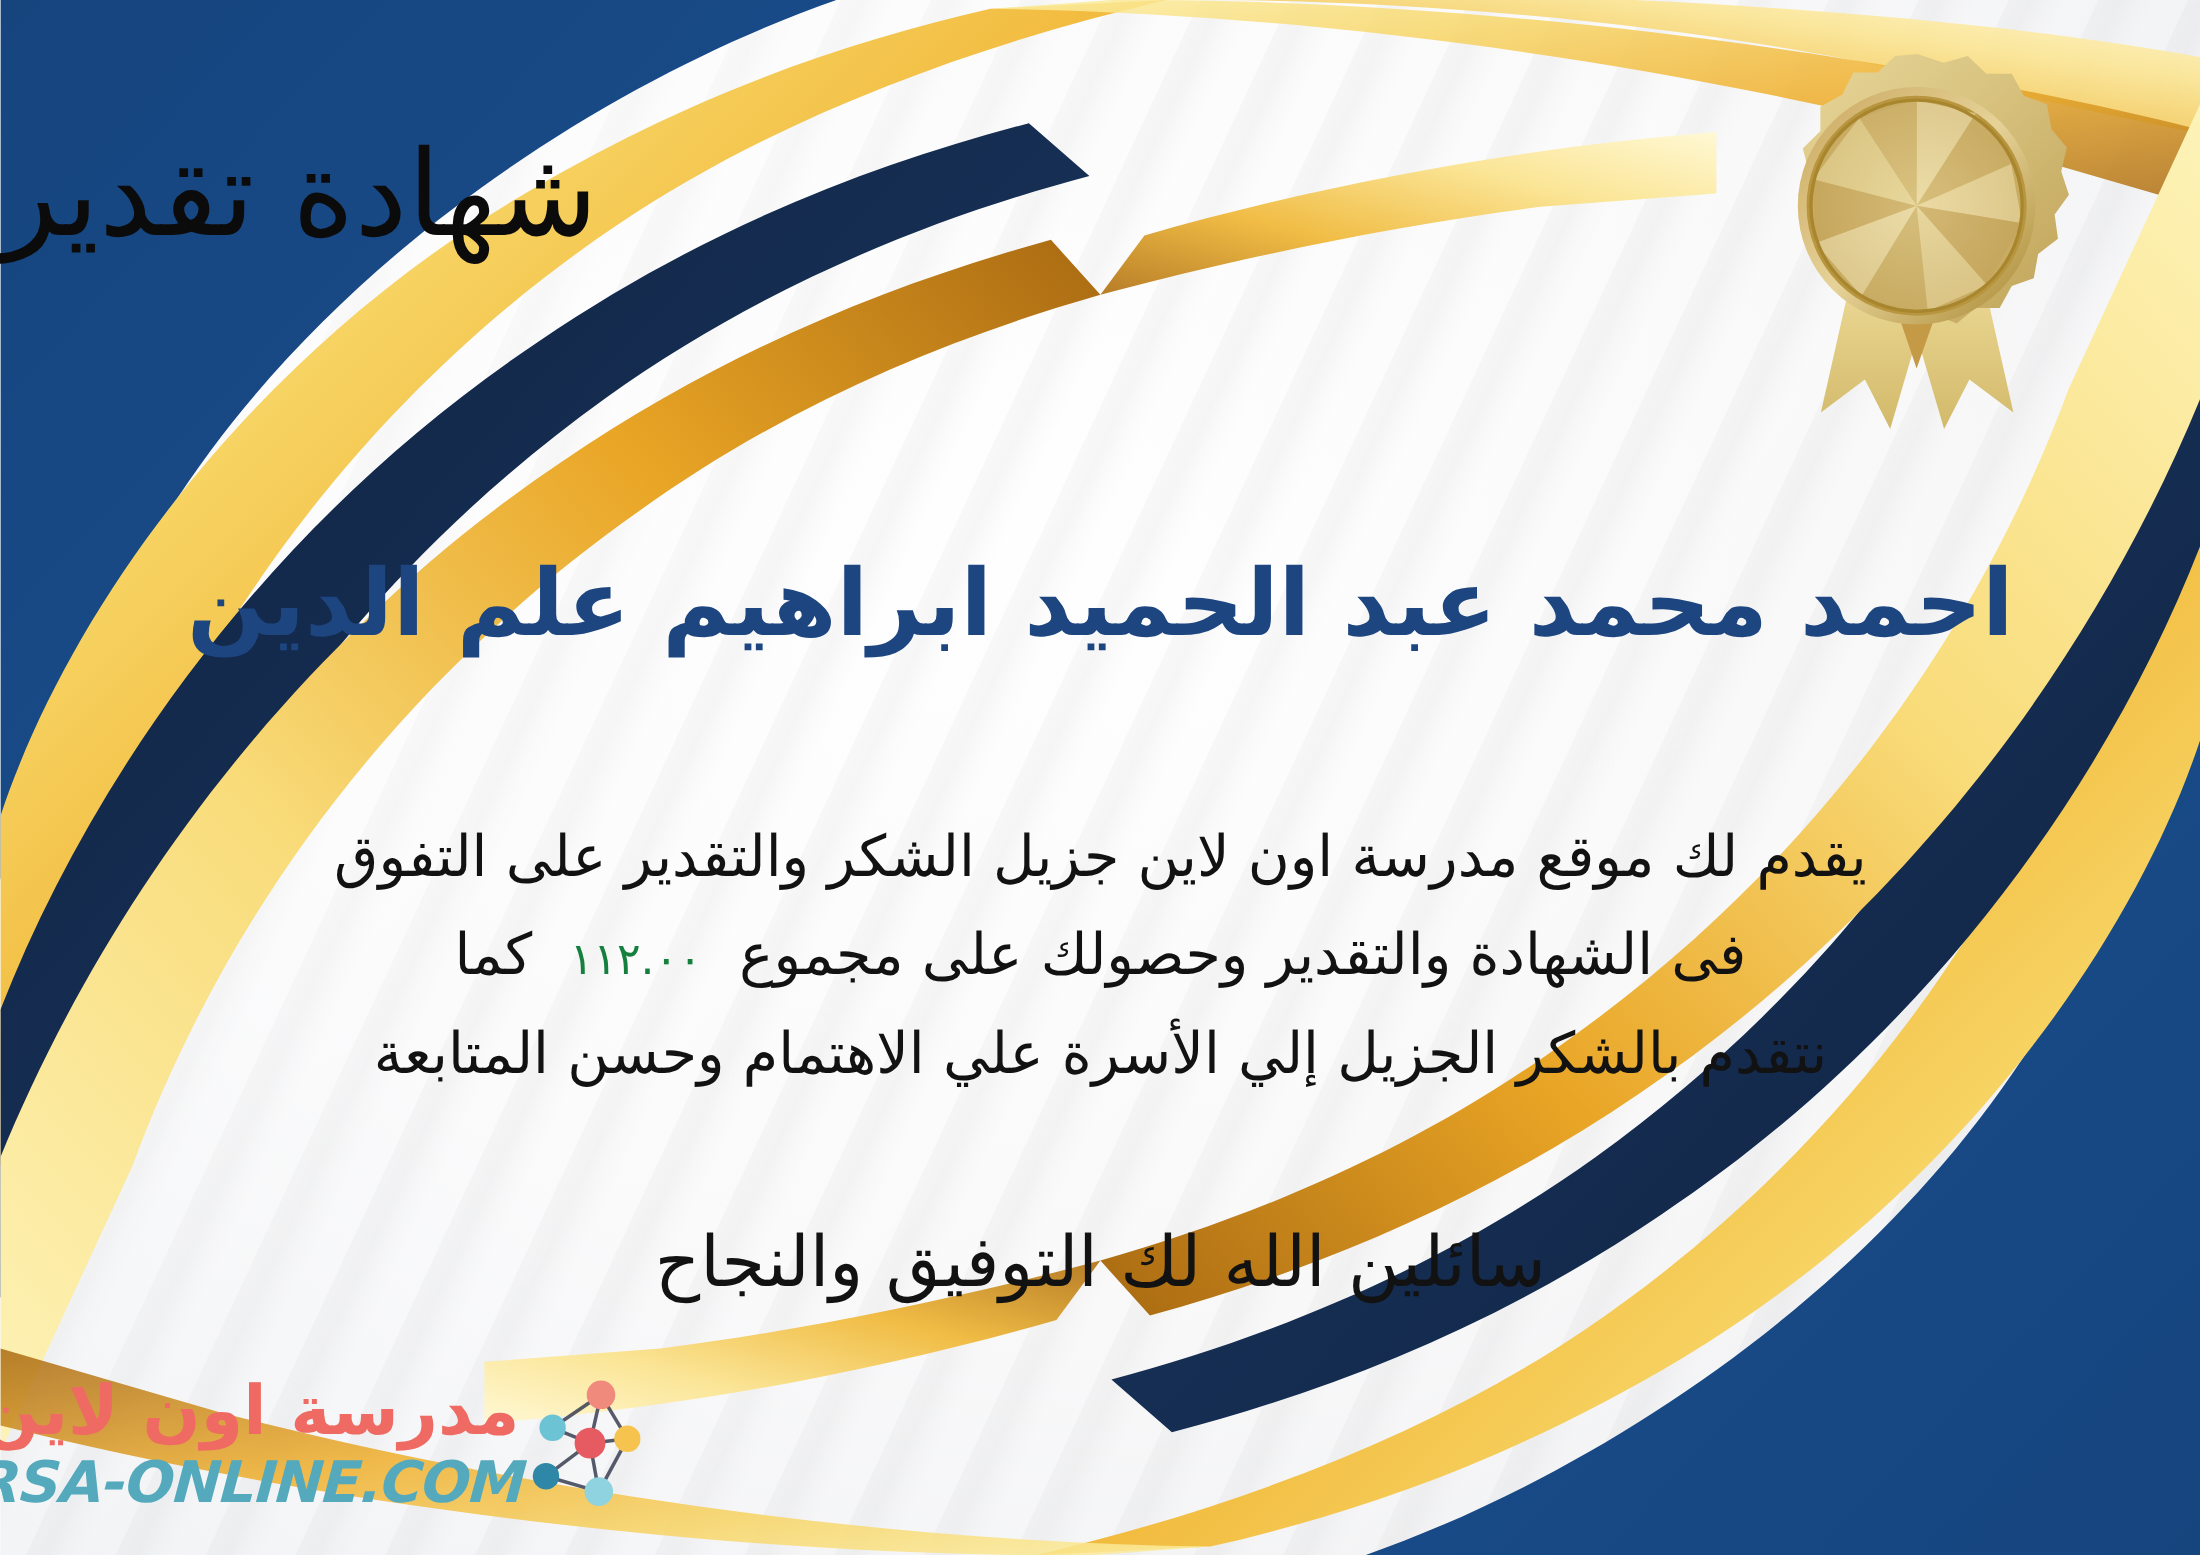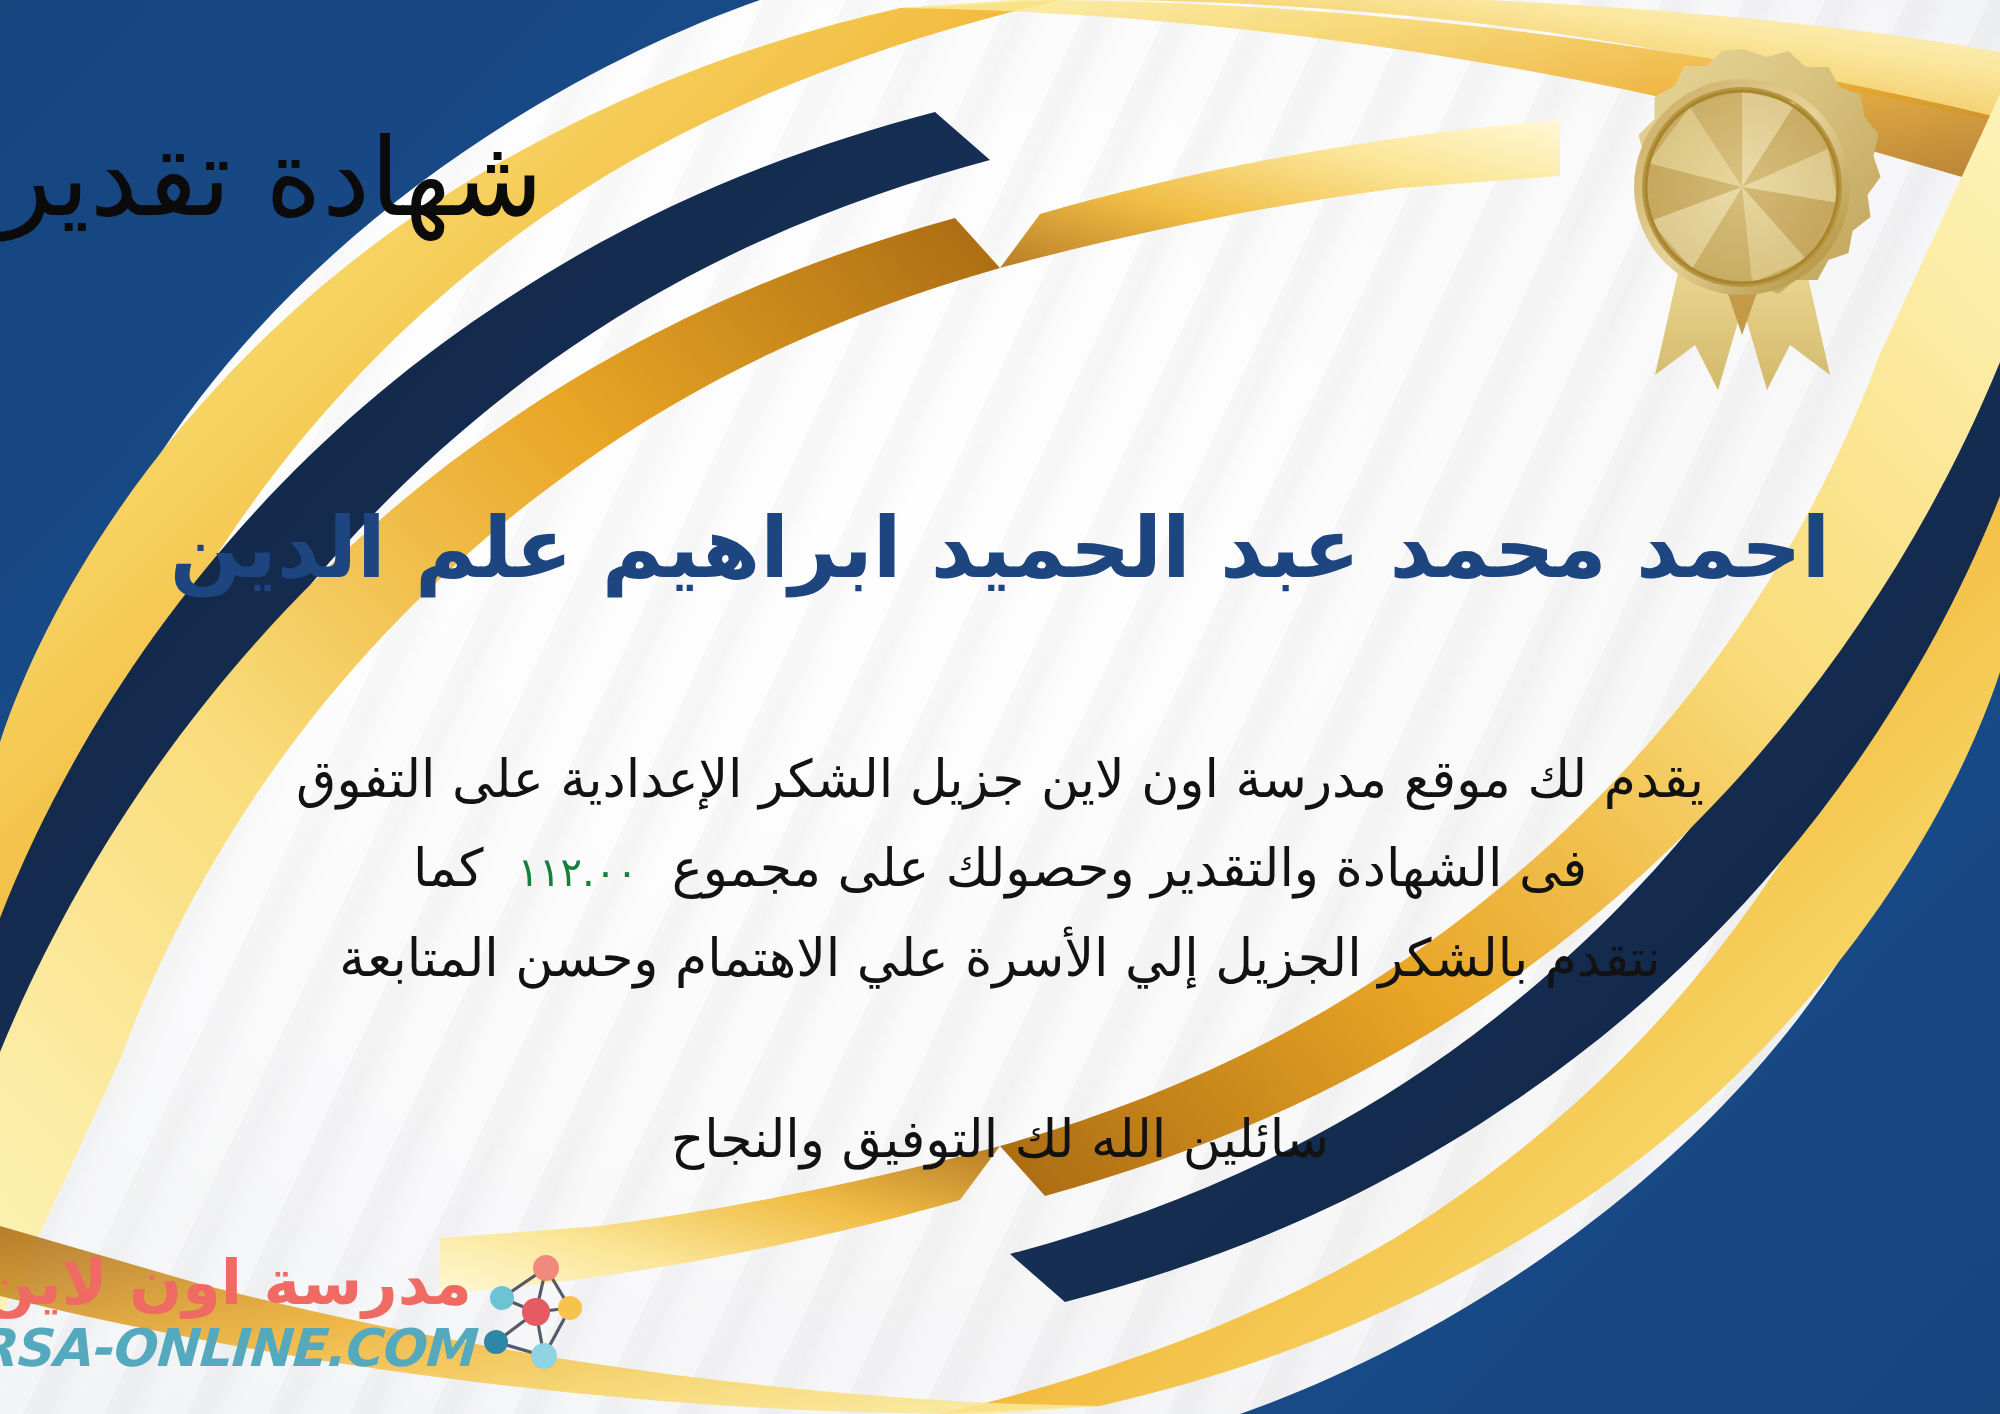--- a/index.html
+++ b/index.html
@@ -86,21 +86,21 @@
     padding:0 34px;
     display:inline-block;
     direction:ltr;
     unicode-bidi:bidi-override;
   }
   .closing{
     position:absolute;
     left:70px;right:70px;top:1100px;
     direction:rtl;
     text-align:center;
-    font-size:52px;
+    font-size:64px;
     line-height:1.5;
     color:#121212;
     white-space:nowrap;
   }
 
   
   .logo{
     position:absolute;
     left:22px;bottom:18px;
     width:560px;height:150px;
@@ -246,21 +246,21 @@
       <path d="M142,142 L90,62 L142,46 Z" fill="#D0B46D"></path>
     </g>
     <circle cx="142" cy="142" r="96" fill="none" stroke="#A8862E" stroke-width="3"></circle>
   </svg>
 
   <div class="title">شهادة تقدير</div>
 
   <div class="student-name">احمد محمد عبد الحميد ابراهيم علم الدين</div>
 
   <div class="body">
-    <div class="bline">يقدم لك موقع مدرسة اون لاين جزيل الشكر  الإعدادية على التفوق</div>
+    <div class="bline">يقدم لك موقع مدرسة اون لاين جزيل الشكر  والتقدير على التفوق</div>
     <div class="bline l2"><span>فى الشهادة والتقدير وحصولك على مجموع</span><span class="grade">١١٢.٠٠</span><span>كما</span></div>
     <div class="bline">نتقدم  بالشكر الجزيل إلي الأسرة علي الاهتمام وحسن المتابعة</div>
   </div>
 
   <div class="closing">سائلين الله لك التوفيق  والنجاح</div>
 
   <div class="logo">
     <div class="logo-ar">مدرسة اون لاين</div>
     <div class="logo-url">MADRSA-ONLINE.COM</div>
     <svg class="logo-mark" viewBox="0 0 108 140">

